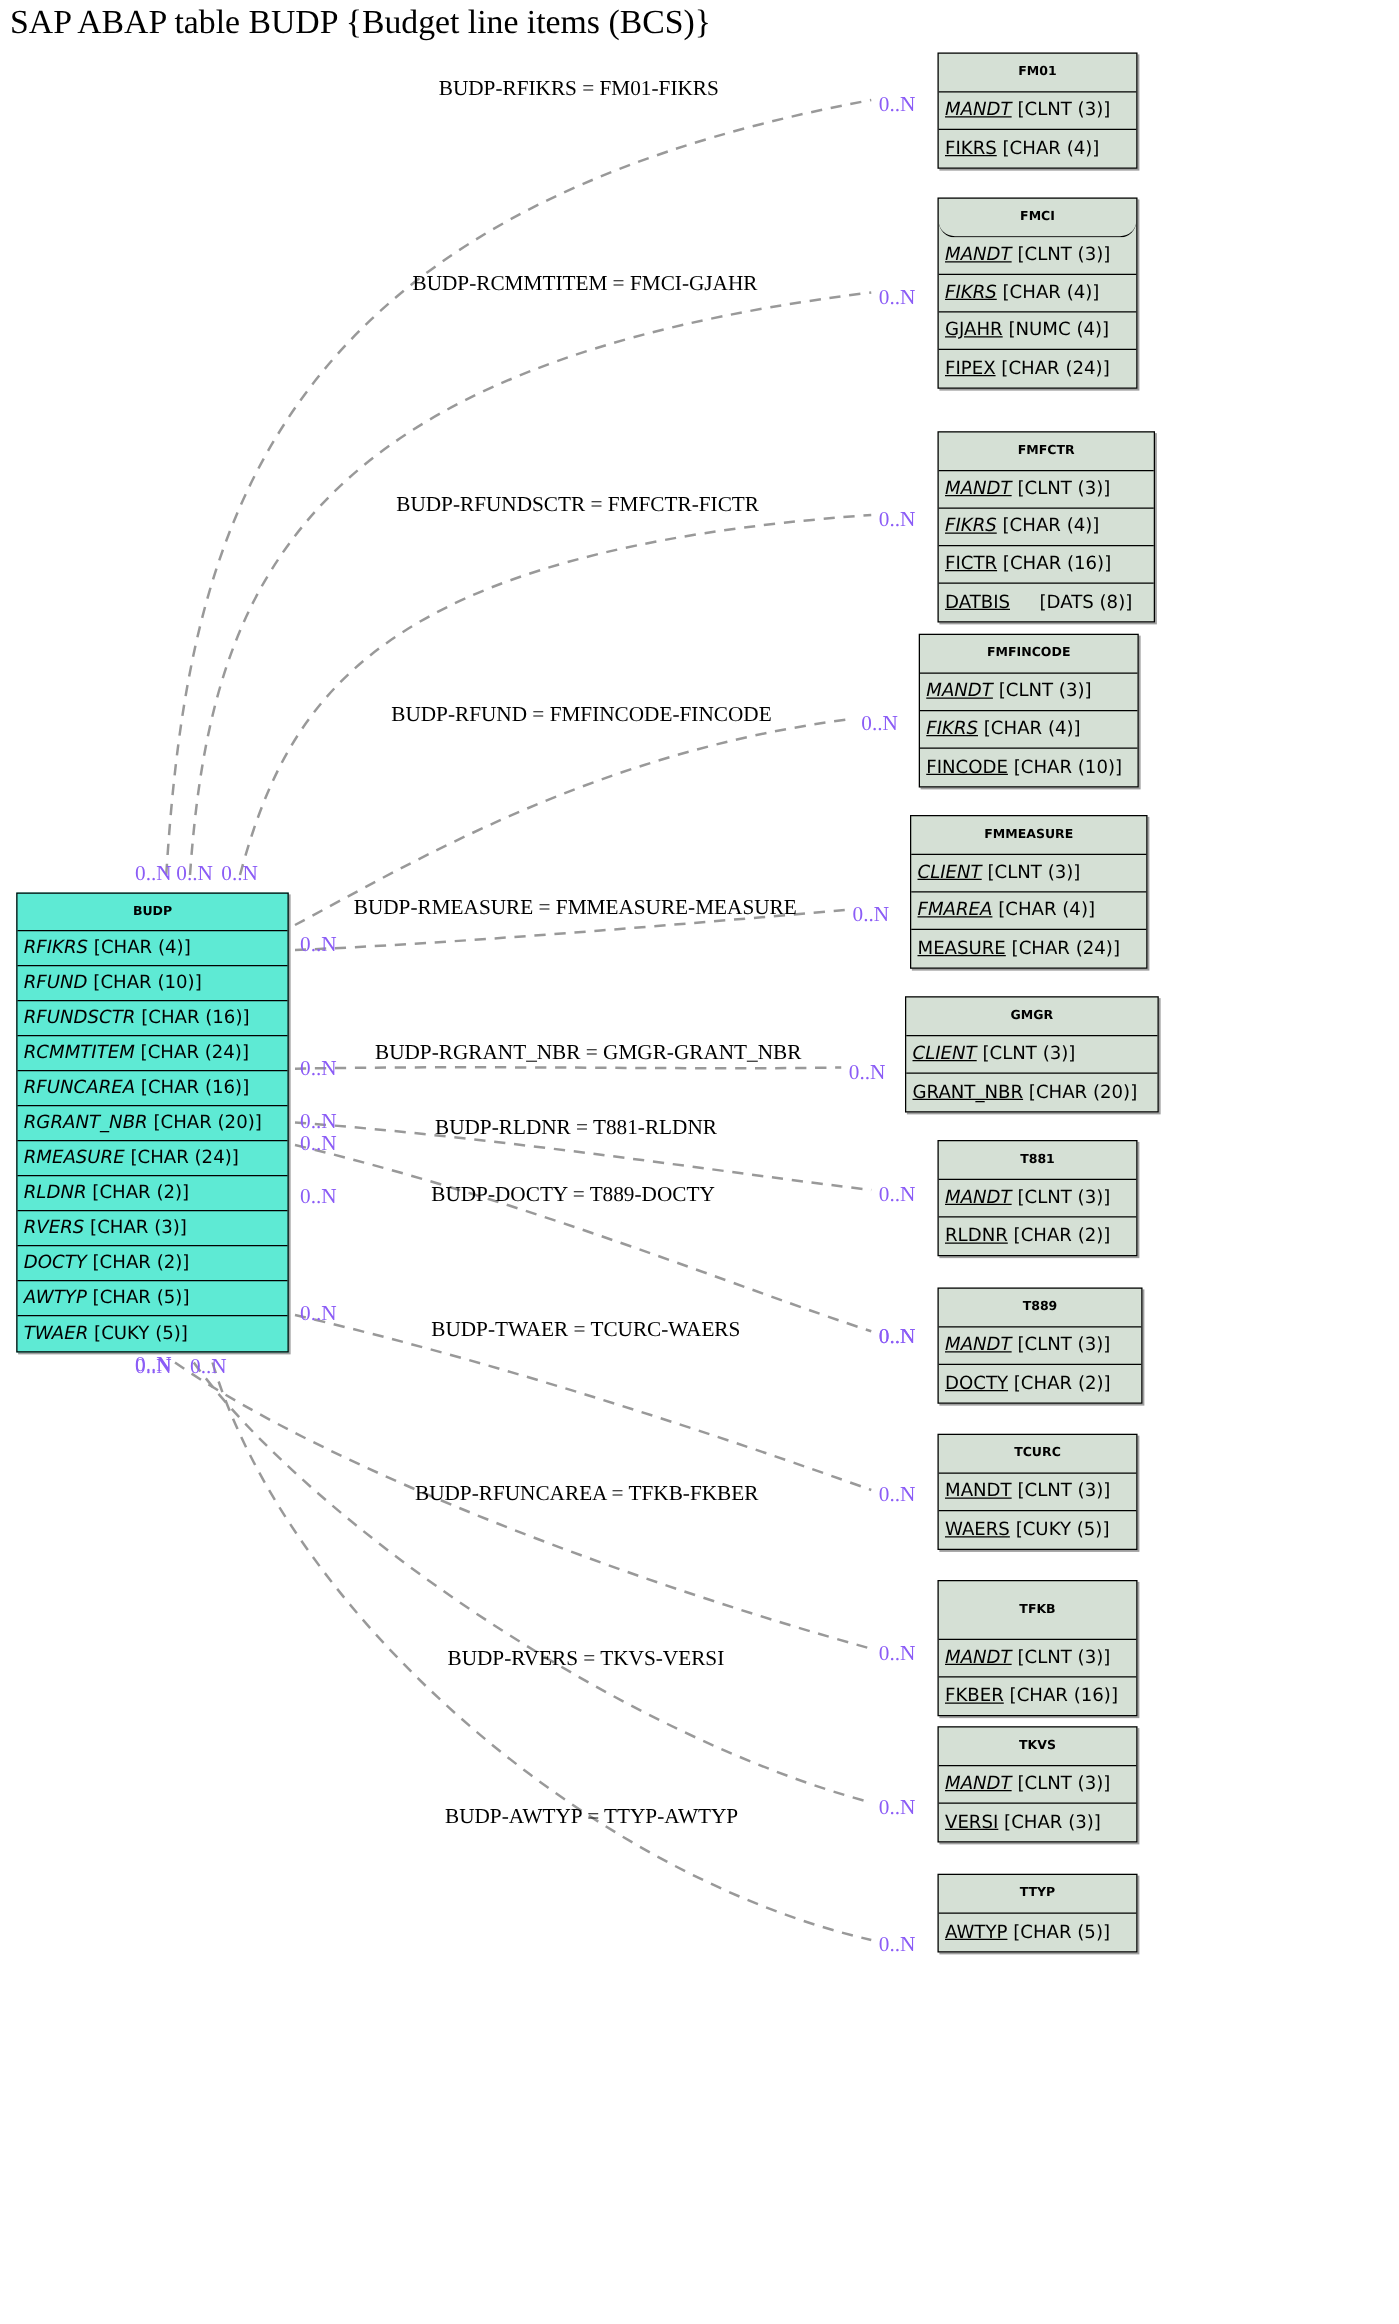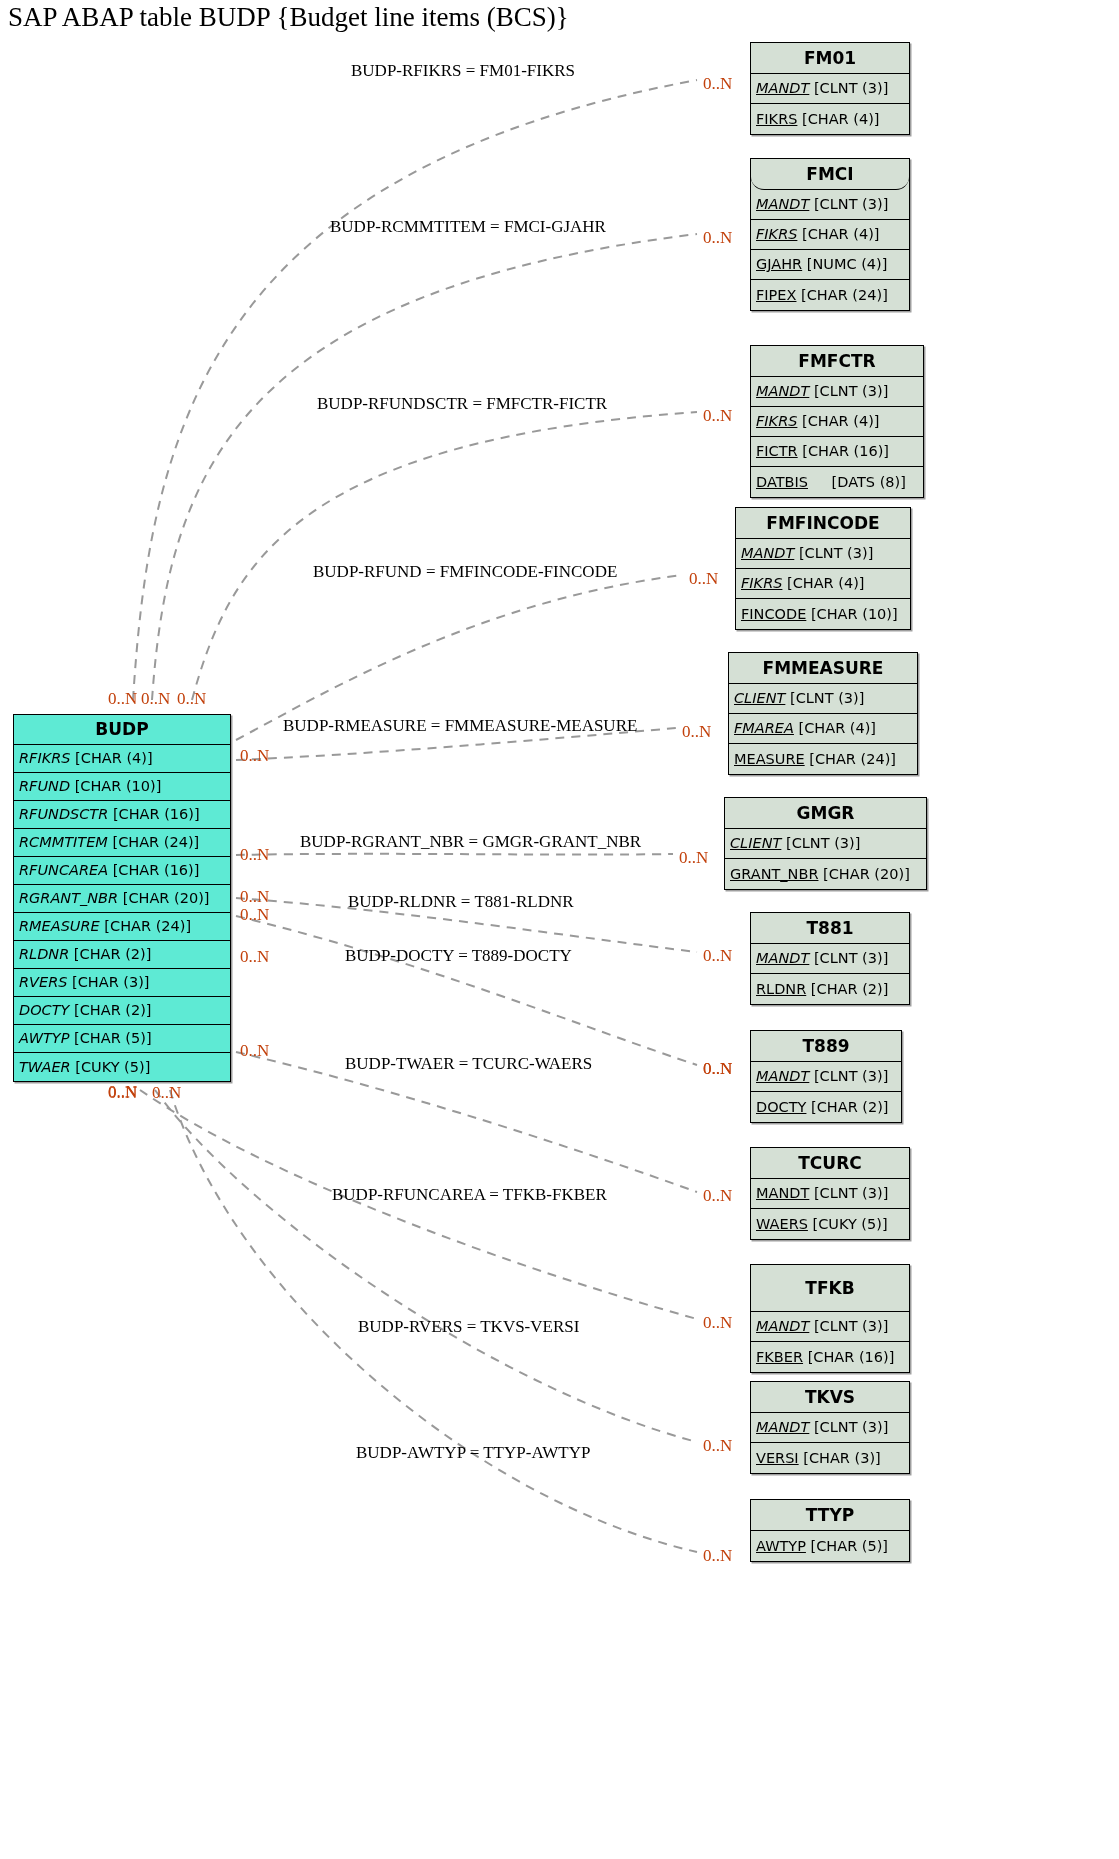--- a/index.html
+++ b/index.html
@@ -36,21 +36,21 @@
     box-shadow:1.5px 1.5px 0 rgba(80,80,80,.55);
   }
   .entity.main{
     background:#5eead4;
     border:1px solid #000;
   }
   .ehead{
     box-sizing:border-box;
     font-family:"DejaVu Sans","Liberation Sans",sans-serif;
     font-weight:bold;
-    font-size:17px;
+    font-size:10px;
     text-align:center;
     color:#000;
     border-bottom:1px solid #000;
     line-height:1;
     display:flex;align-items:center;justify-content:center;
   }
   .erow{
     box-sizing:border-box;
     font-family:"DejaVu Sans","Liberation Sans",sans-serif;
     font-size:14.5px;
@@ -74,21 +74,21 @@
     position:absolute;
     font-family:"Liberation Serif", serif;
     font-size:17px;
     color:#000;
     white-space:nowrap;
   }
   .card{
     position:absolute;
     font-family:"Liberation Serif", serif;
     font-size:17px;
-    color:#c2410c;
+    color:#8b5cf6;
     white-space:nowrap;
     text-align:right;
   }
 </style>
 </head>
 <body>
 
 <div id="canvas">
 
   <div id="title">SAP ABAP table BUDP {Budget line items (BCS)}</div>
@@ -269,21 +269,21 @@
         <div class="ehead" style="height: 31px;">T881</div>
         <div class="erow" style="height: 30px;">
           <span class="fname key">MANDT</span>
           <span class="ftype"> [CLNT (3)]</span>
         </div>
         <div class="erow" style="height: 30px;">
           <span class="fname plainkey">RLDNR</span>
           <span class="ftype"> [CHAR (2)]</span>
         </div>
       </div>
-      <div class="entity" style="left: 750px; top: 1030px; width: 152px;">
+      <div class="entity" style="left: 750px; top: 1030px; width: 164px;">
         <div class="ehead" style="height: 31px;">T889</div>
         <div class="erow" style="height: 30px;">
           <span class="fname key">MANDT</span>
           <span class="ftype"> [CLNT (3)]</span>
         </div>
         <div class="erow" style="height: 30px;">
           <span class="fname plainkey">DOCTY</span>
           <span class="ftype"> [CHAR (2)]</span>
         </div>
       </div>

